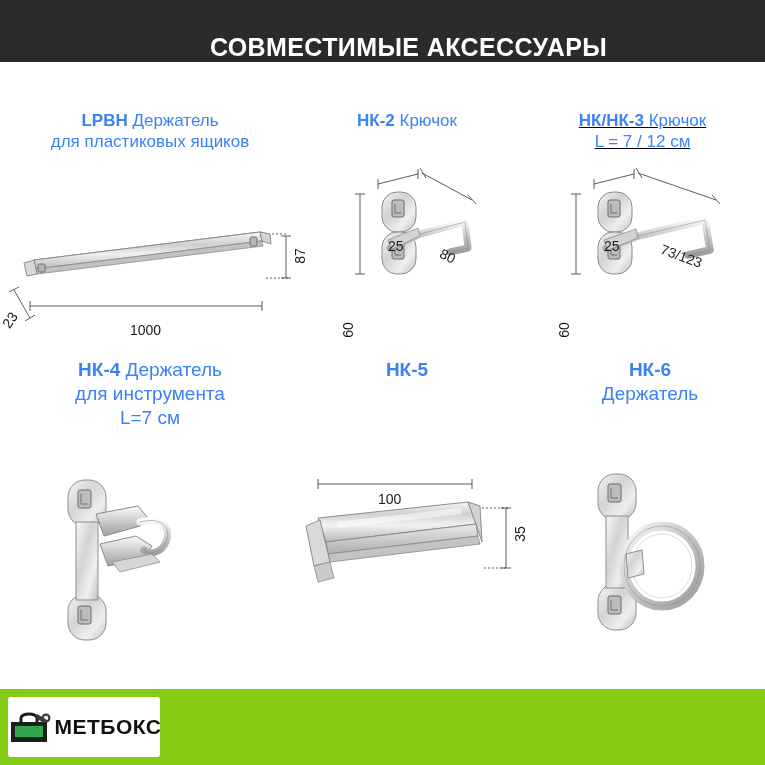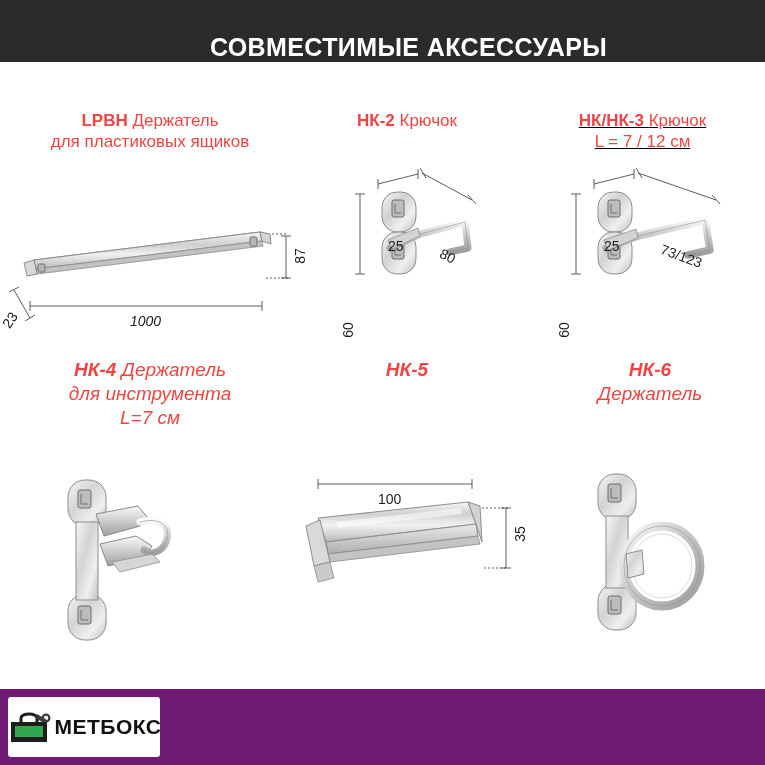--- a/index.html
+++ b/index.html
@@ -34,21 +34,21 @@
     letter-spacing: 0.4px;
     text-transform: uppercase;
     text-align: center;
   }
 
   
   .footer {
     position: absolute;
     left: 0; bottom: 0;
     width: 765px; height: 76px;
-    background: #701a75;
+    background: #84cc16;
   }
   .logo-box {
     position: absolute;
     left: 8px; top: 8px;
     width: 152px; height: 60px;
     background: #ffffff;
     border-radius: 3px;
     display: flex;
     align-items: center;
     justify-content: center;
@@ -69,25 +69,25 @@
   .grid {
     position: absolute;
     left: 0; top: 62px;
     width: 765px; height: 627px;
   }
   .cell { position: absolute; }
 
   .cap {
     text-align: center;
     line-height: 1.25;
-    color: #ef4444;
+    color: #3b82f6;
     font-size: 17px;
   }
   .cap .code { font-weight: bold; }
-  .cap.big { font-size: 19px; font-style: italic; }
+  .cap.big { font-size: 19px; }
   .cap .line { display: block; }
 
   
   .draw { position: absolute; }
   .dim {
     position: absolute;
     font-size: 14px;
     color: #1b1b1b;
     white-space: nowrap;
   }
@@ -157,21 +157,21 @@
 
           <line x1="14" y1="118" x2="30" y2="146"></line>
           <line x1="9" y1="120" x2="19" y2="115"></line>
           <line x1="25" y1="149" x2="35" y2="143"></line>
         </g>
       </svg>
 
       <div class="dim" style="left:292px; top:76px;">
         <span class="vert" style="display:inline-block">87</span>
       </div>
-      <div class="dim" style="left:130px; top:141px;font-style:italic;"><span>1000</span></div>
+      <div class="dim" style="left:130px; top:150px;"><span>1000</span></div>
       <div class="dim" style="left:2px; top:140px; transform:rotate(-55deg);"><span>23</span></div>
     </div>
 
     <div class="cell" style="left:312px; top:48px; width:190px;">
       <div class="cap">
         <span class="line"><span class="code">НК-2</span> <span>Крючок</span></span>
       </div>
     </div>
 
     <div class="cell" style="left:300px; top:100px; width:215px; height:180px;">

